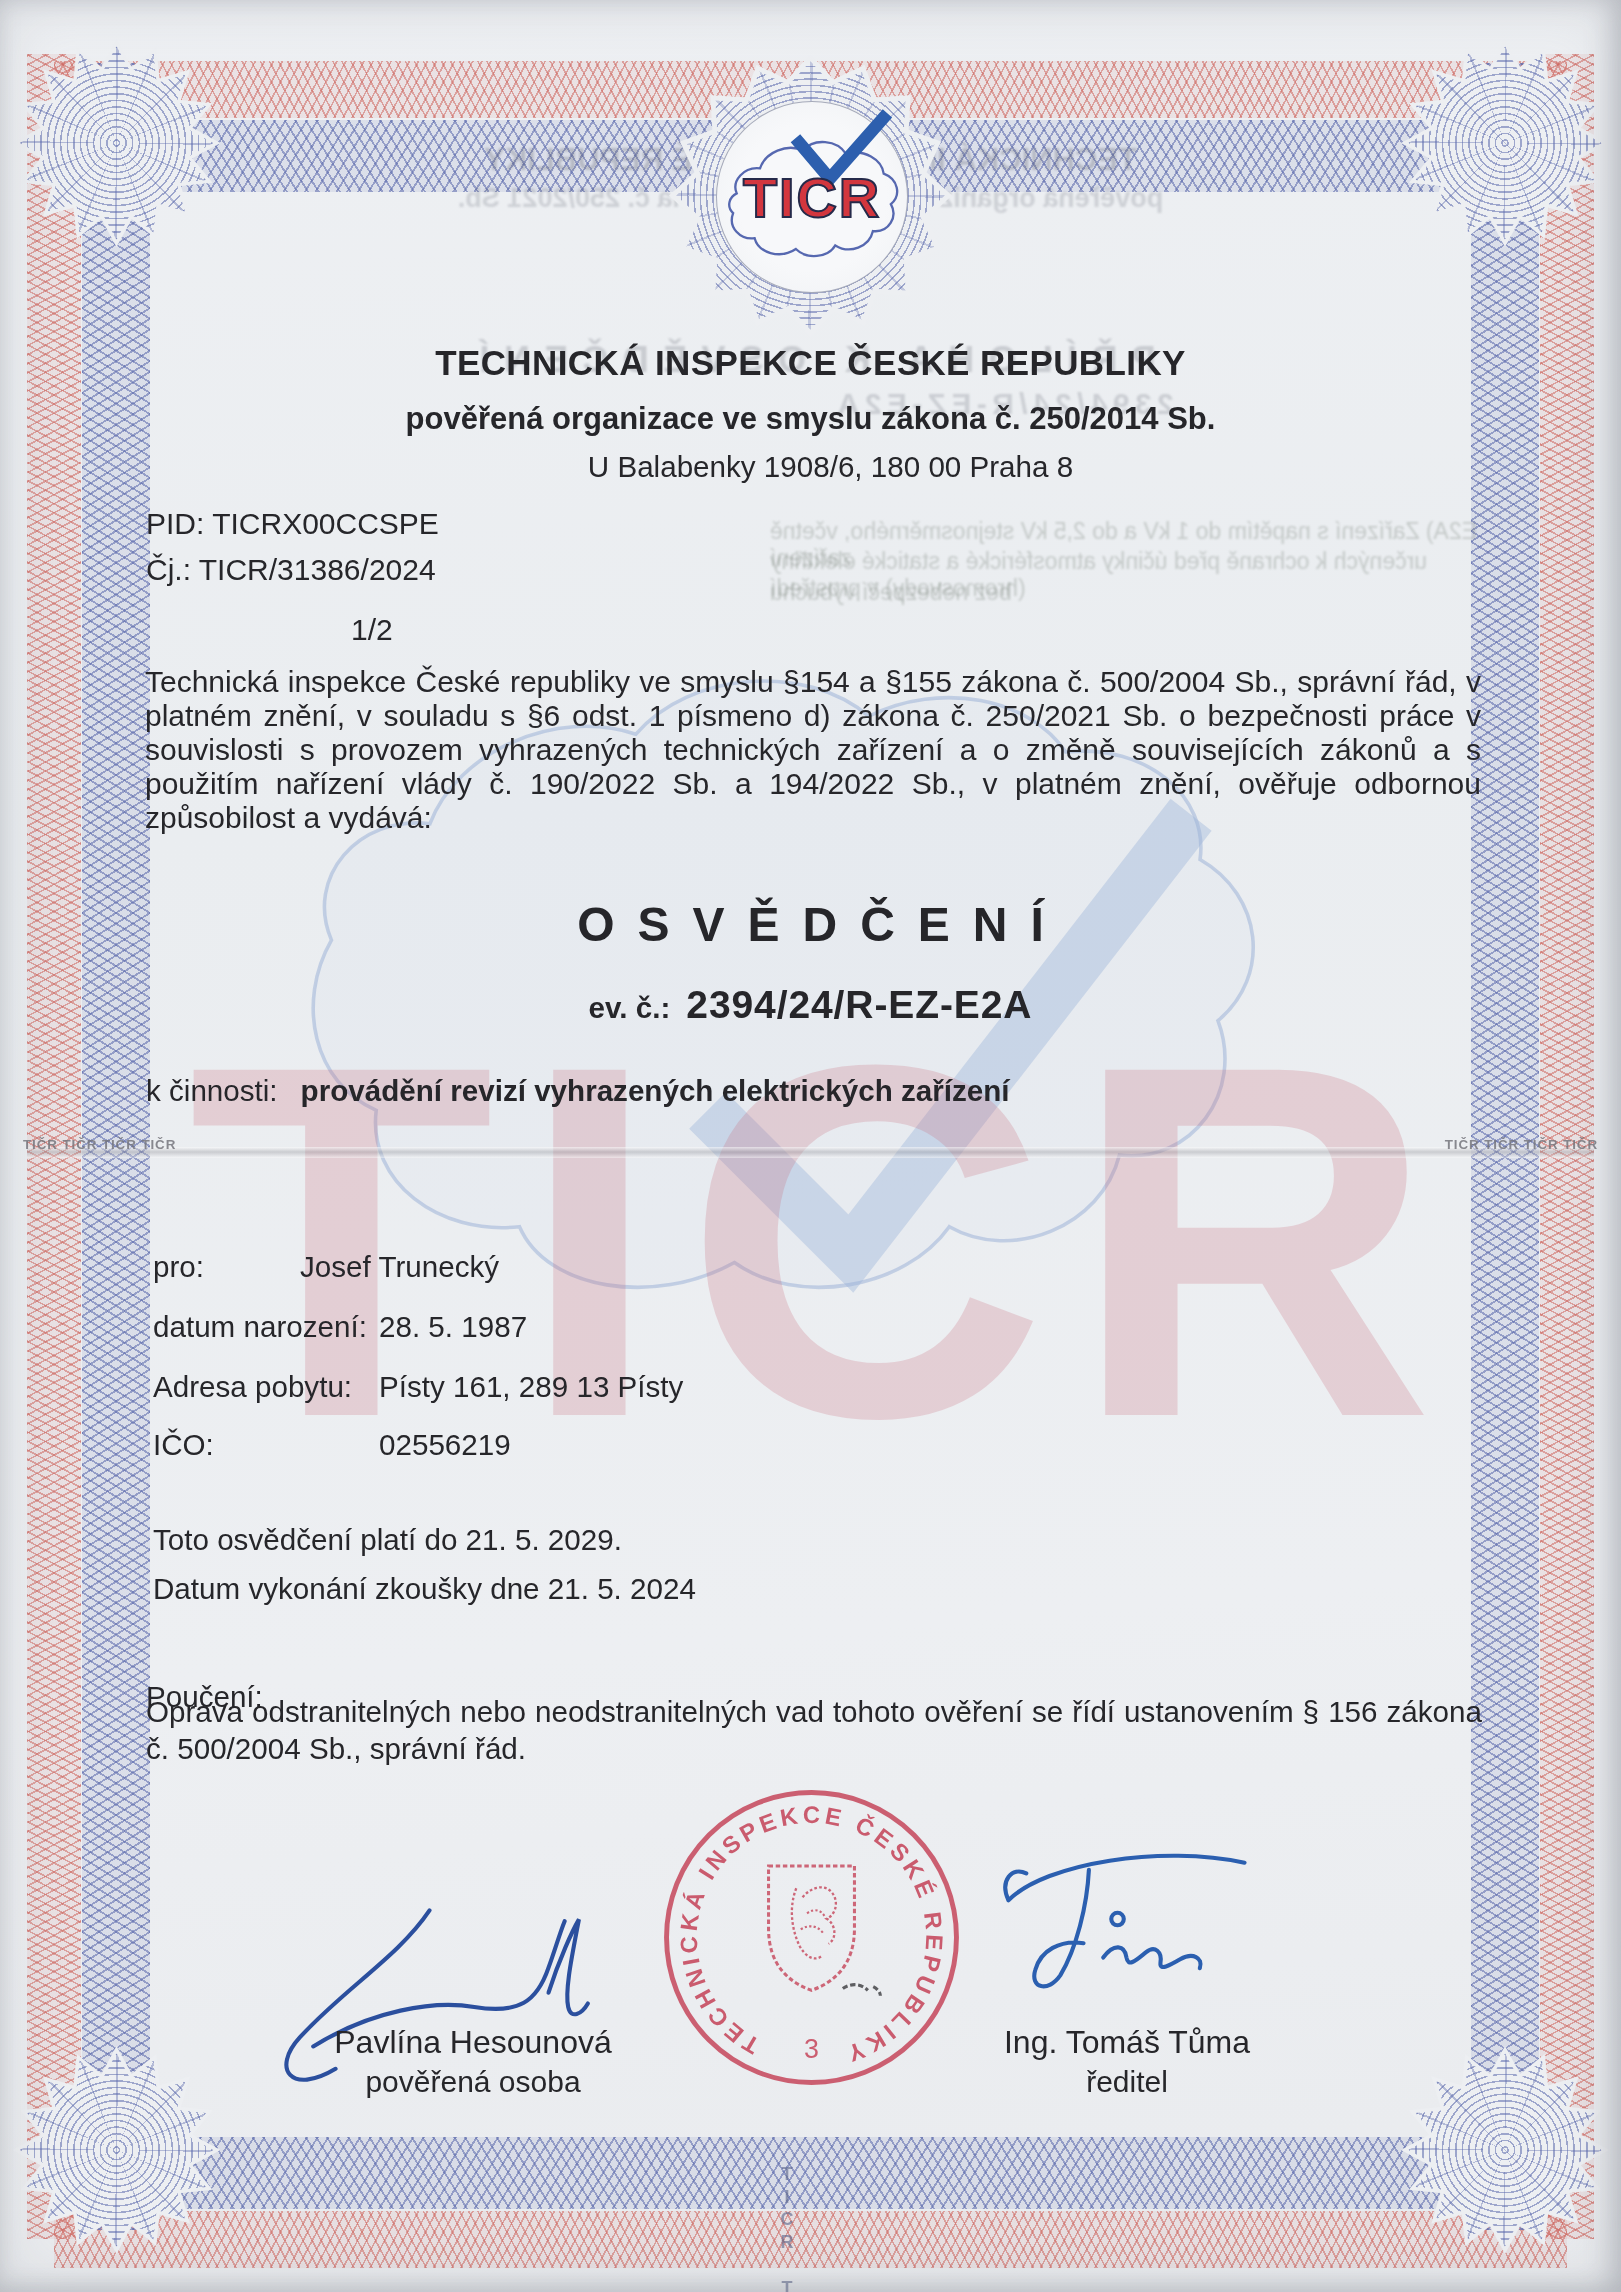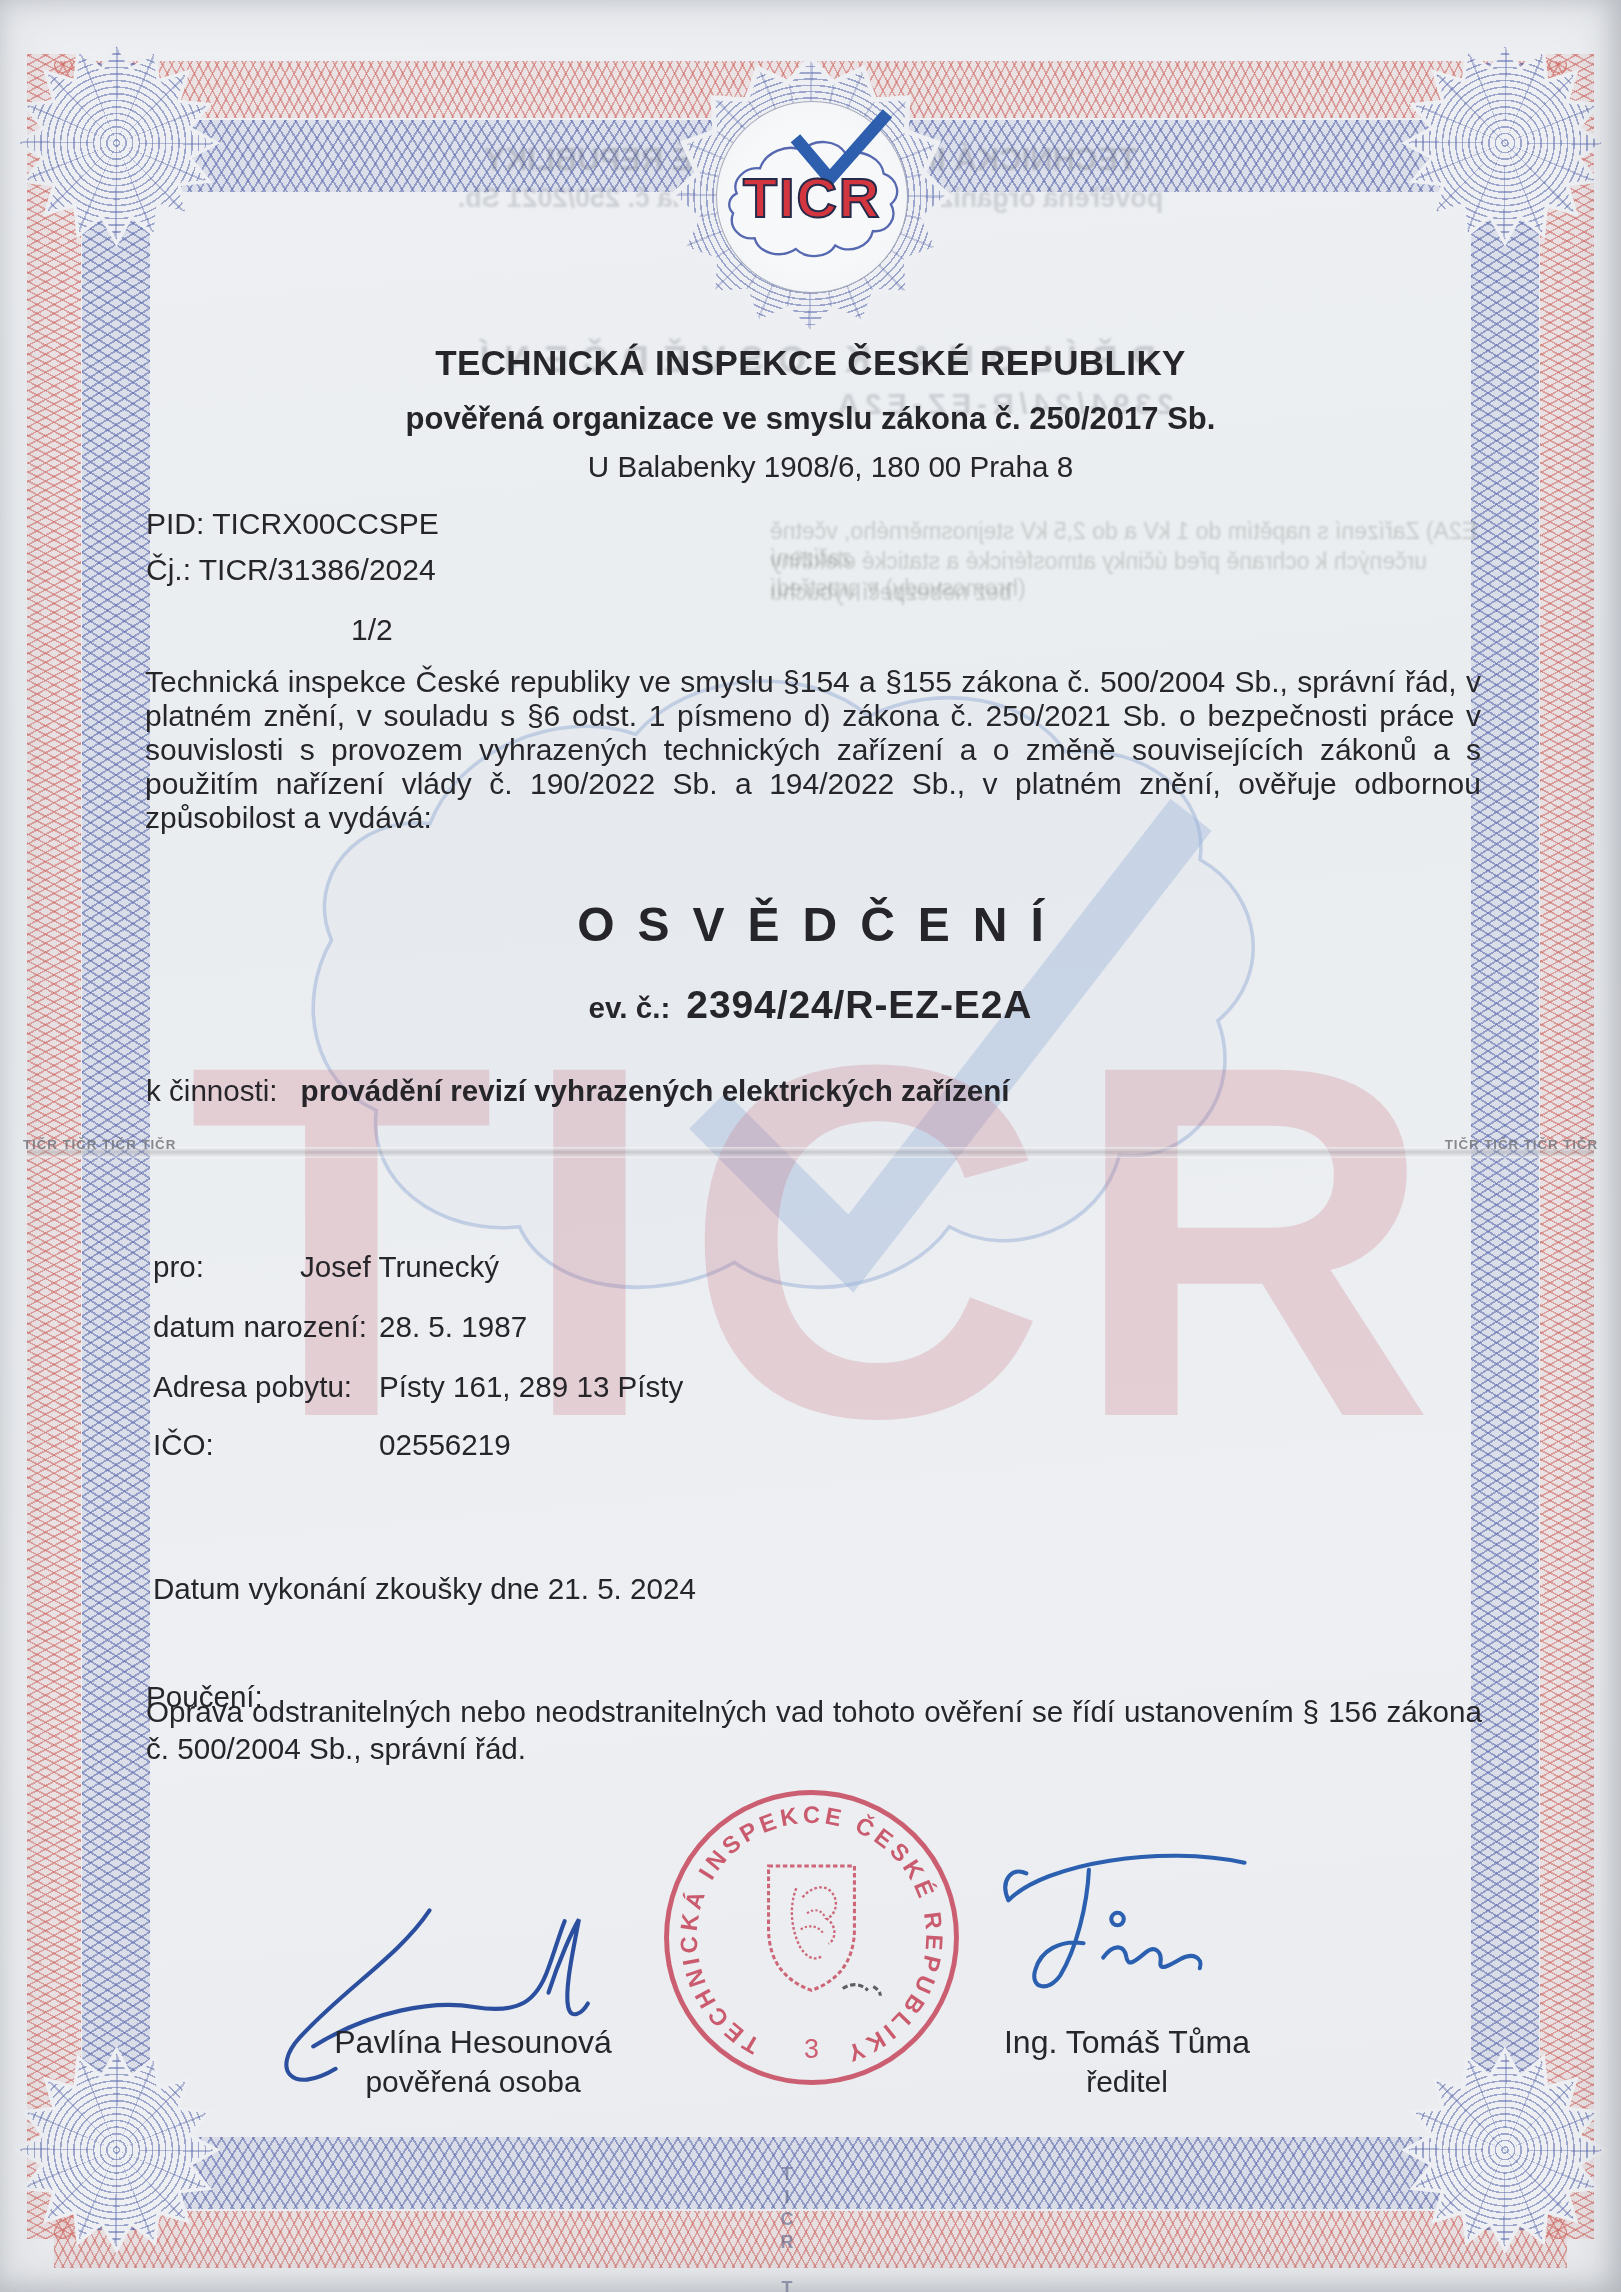--- a/index.html
+++ b/index.html
@@ -174,21 +174,21 @@
         <path d="M22,102 C16,88 30,72 48,74 C54,56 78,46 96,54 C108,40 134,42 144,58 C164,52 184,64 186,80 C202,86 206,104 194,114 C202,128 192,146 174,144 C170,162 148,170 132,160 C124,174 100,176 88,164 C70,176 46,168 42,152 C26,154 12,140 18,124 C10,116 14,106 22,102 Z" fill="none" stroke="#5668b0" stroke-width="2.6"></path>
       </svg>
       <svg width="107" height="85" viewBox="0 0 120 95" style="position:absolute;left:70px;top:7.2px;">
         <polyline points="14,38 48,78 108,10" fill="none" stroke="#2d5fae" stroke-width="14" stroke-linecap="square"></polyline>
       </svg>
       <div class="logo-ticr">TICR</div>
     </div>
   </div>
 
   <div class="c org-name">TECHNICKÁ INSPEKCE ČESKÉ REPUBLIKY</div>
-  <div class="c org-sub">pověřená organizace ve smyslu zákona č. 250/2017 Sb.</div>
+  <div class="c org-sub">pověřená organizace ve smyslu zákona č. 250/2014 Sb.</div>
   <div class="c org-addr">U Balabenky 1908/6, 180 00 Praha 8</div>
 
   <div class="meta" style="top:507px;">PID: TICRX00CCSPE</div>
   <div class="meta" style="top:553px;">Čj.: TICR/31386/2024</div>
   <div class="meta" style="top:613px;left:351px;">1/2</div>
 
   <div class="para">Technická inspekce České republiky ve smyslu §154 a §155 zákona č. 500/2004 Sb., správní řád, v platném znění, v souladu s §6 odst. 1 písmeno d) zákona č. 250/2021 Sb. o bezpečnosti práce v souvislosti s provozem vyhrazených technických zařízení a o změně souvisejících zákonů a s použitím nařízení vlády č. 190/2022 Sb. a 194/2022 Sb., v platném znění, ověřuje odbornou způsobilost a vydává:</div>
 
   <div class="c cert-title">OSVĚDČENÍ</div>
   <div class="ev-line">
@@ -210,20 +210,23 @@
   </div>
   <div class="row" style="top:1370px;">
     <span class="lab" style="width:226px;">Adresa pobytu:</span>
     <span>Písty 161, 289 13 Písty</span>
   </div>
   <div class="row" style="top:1428px;">
     <span class="lab" style="width:226px;">IČO:</span>
     <span>02556219</span>
   </div>
 
+  <div class="row" style="top:1523px;">
+    <span>Toto osvědčení platí do 21. 5. 2029.</span>
+  </div>
   <div class="row" style="top:1572px;">
     <span>Datum vykonání zkoušky dne 21. 5. 2024</span>
   </div>
 
   <div class="notice-label">Poučení:</div>
   <div class="notice-text">Oprava odstranitelných nebo neodstranitelných vad tohoto ověření se řídí ustanovením § 156 zákona č. 500/2004 Sb., správní řád.</div>
 
   <svg class="abs" style="left:637px;top:1763px;" width="349" height="349" viewBox="0 0 390 390">
     <circle cx="195" cy="195" r="162" fill="none" stroke="#c84f63" stroke-width="5.5" opacity=".9"></circle>
     <path id="stamp-ring" d="M195,323 A128,128 0 0 1 195,67 A128,128 0 0 1 195,323" fill="none"></path>

